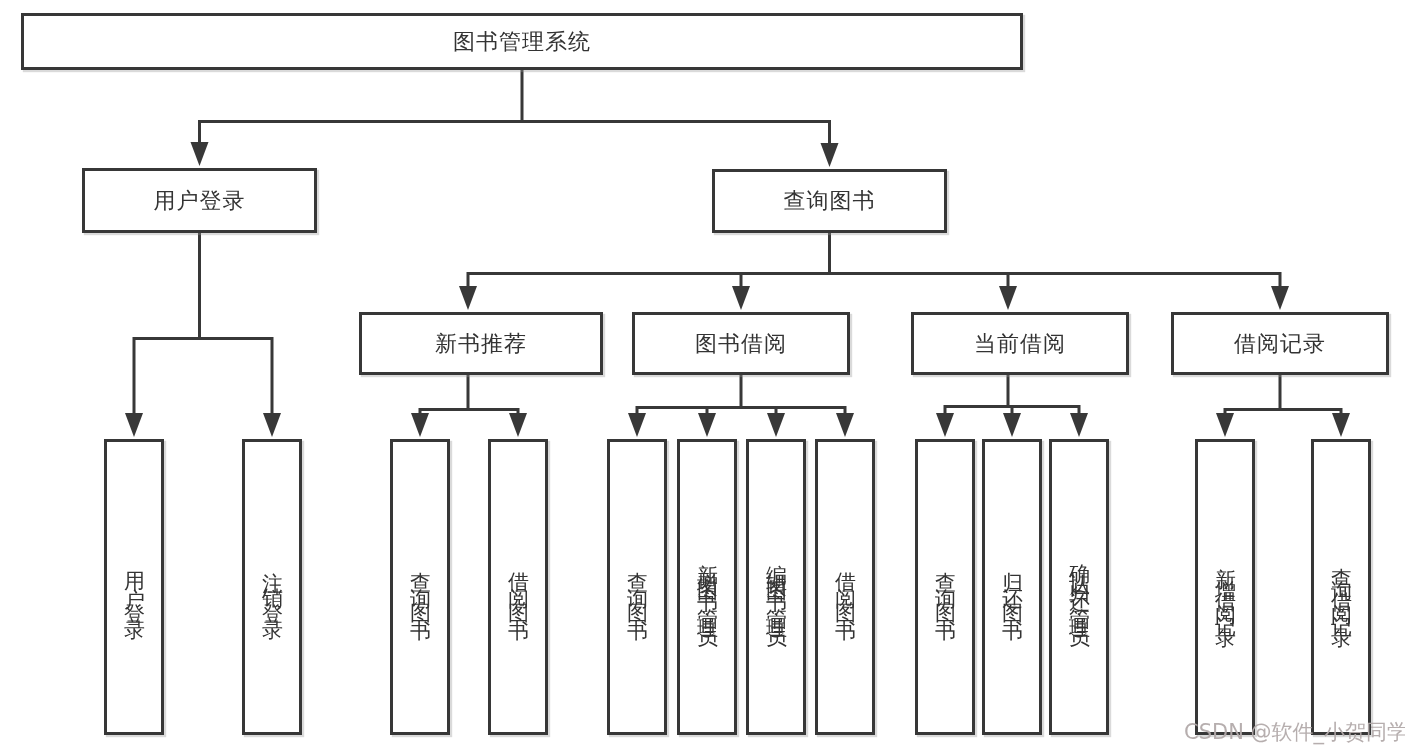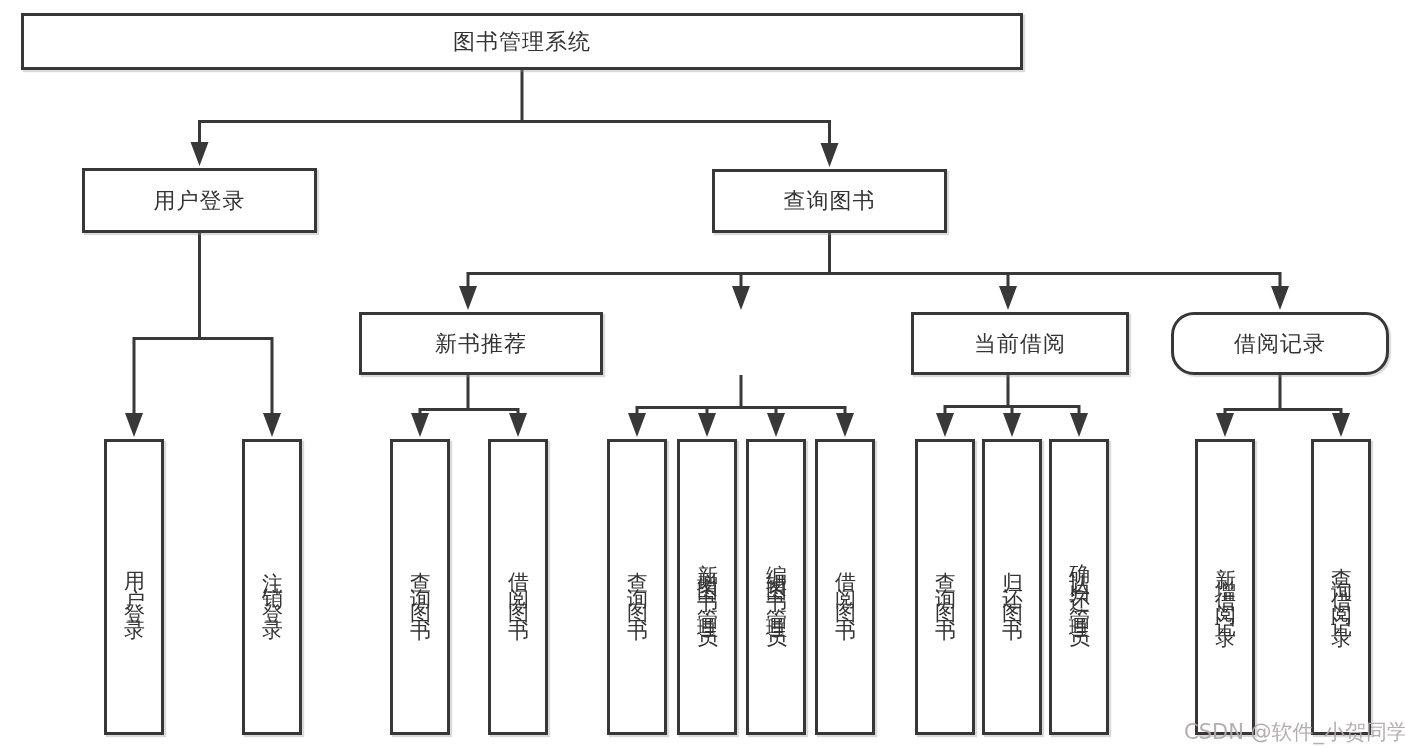--- a/index.html
+++ b/index.html
@@ -93,24 +93,27 @@
   <div class="node hbox" style="left:82px;top:168px;width:235px;height:65px;">
     <span>用户登录</span>
   </div>
   <div class="node hbox" style="left:712px;top:169px;width:235px;height:64px;">
     <span>查询图书</span>
   </div>
 
   <div class="node hbox" style="left:359px;top:312px;width:244px;height:63px;">
     <span>新书推荐</span>
   </div>
+  <div class="node hbox" style="left:632px;top:312px;width:218px;height:63px;">
+    <span>图书借阅</span>
+  </div>
   <div class="node hbox" style="left:899px;top:312px;width:218px;height:63px;margin-left:12px;">
     <span>当前借阅</span>
   </div>
-  <div class="node hbox" style="left:1171px;top:312px;width:218px;height:63px;border-radius:23px;">
+  <div class="node hbox" style="left:1171px;top:312px;width:218px;height:63px;">
     <span>借阅记录</span>
   </div>
 
   <div class="node vbox" style="left:104px;">
     <span class="vtext">用户登录</span>
   </div>
   <div class="node vbox" style="left:242px;">
     <span class="vtext">注销登录</span>
   </div>
 

